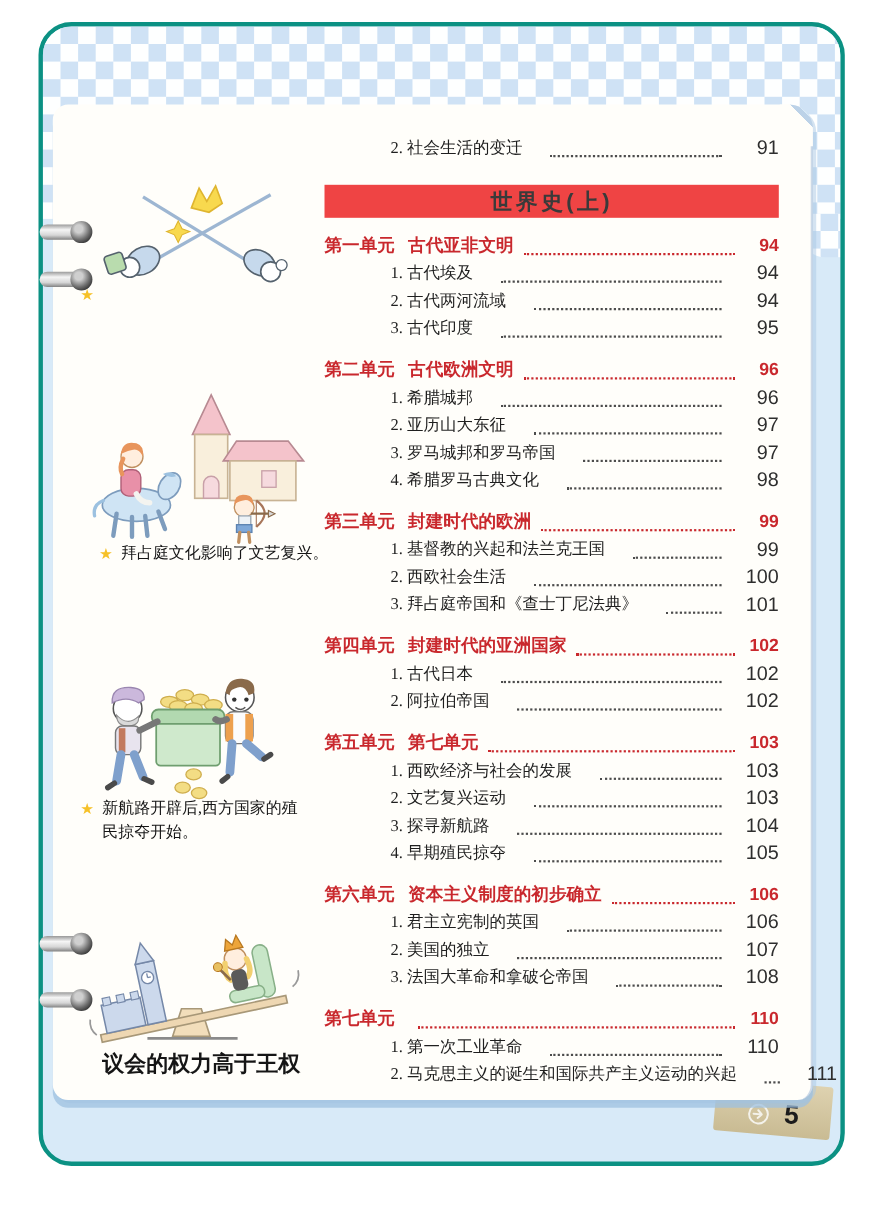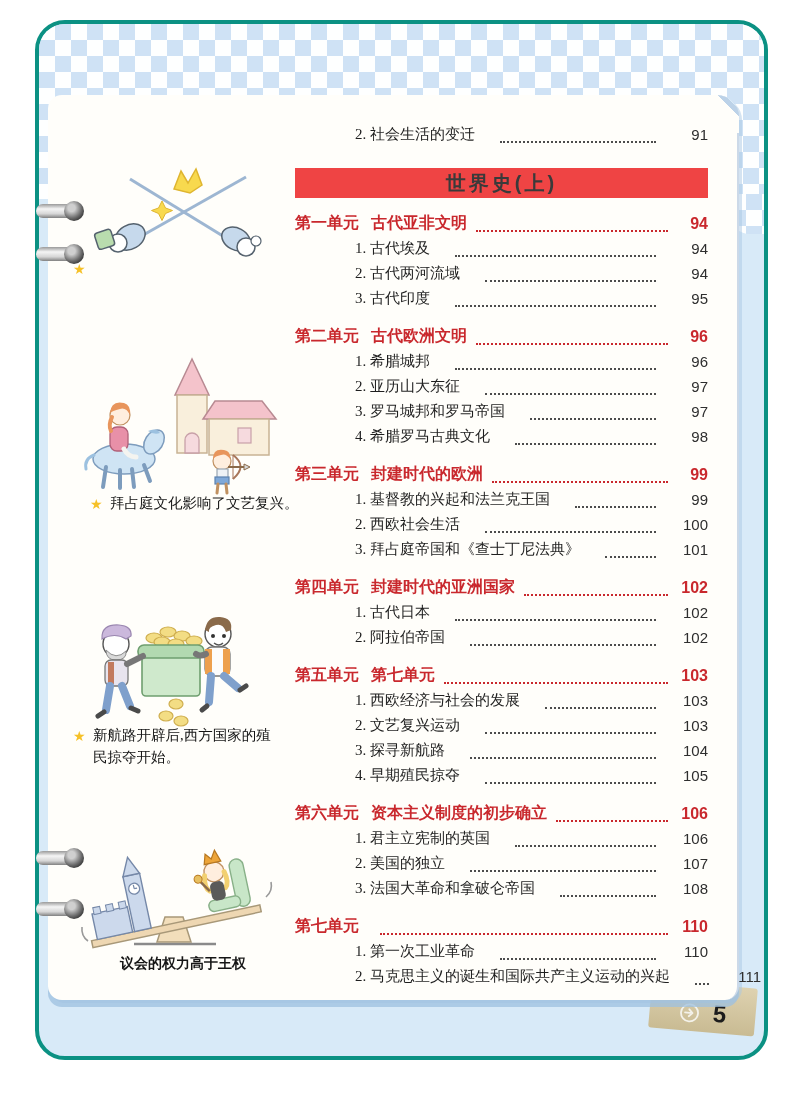--- a/index.html
+++ b/index.html
@@ -35,36 +35,36 @@
     background:linear-gradient(#9a9a9a,#f5f5f5 35%,#d6d6d6 70%,#808080);}
   .ring .cap{position:absolute;right:0;top:0;width:20px;height:20px;border-radius:50%;
     background:radial-gradient(circle at 38% 35%,#cfcfcf 20%,#6e6e6e 55%,#242424 85%);}
 
   
   .toc{position:absolute;left:247px;top:27px;width:413px;}
   .row{display:flex;align-items:center;height:25px;font-size:15px;color:#1f1f1f;}
   .sub-row{padding-left:60px;gap:16px;}
   .sub-label{font-family:"Liberation Serif",serif;white-space:nowrap;}
   .leader{flex:1;margin:0 6px 0 9px;height:14px;border-bottom:2px dotted #4c4c4c;min-width:14px;}
-  .page-num{min-width:30px;text-align:right;color:#2e2e2e;font-size:15px;}
+  .page-num{min-width:30px;text-align:right;color:#2e2e2e;font-size:18px;}
   .banner{margin-top:21px;height:30px;background:#ef4444;display:flex;align-items:center;justify-content:center;
     font-size:20px;font-weight:bold;color:#3a3a3a;letter-spacing:3px;}
   .unit-row{margin-top:13px;font-weight:bold;color:#c9282d;font-size:16px;}
   .unit-row .u-label{width:76px;white-space:nowrap;}
   .unit-row .u-title{white-space:nowrap;text-align:center;}
   .unit-row .leader{border-bottom-color:#c9282d;}
   .unit-row .page-num{color:#c9282d;font-size:16px;min-width:34px;}
 
   
   .note-illo{position:absolute;}
   .note-caption{position:absolute;display:flex;font-family:"Liberation Serif",serif;
     font-size:14.5px;line-height:1.5;color:#151515;}
   .note-caption .star{color:#f6c128;width:20px;font-size:14px;flex:none;padding-top:1px;}
   .note-caption .cap-text{display:block;}
-  .note-caption.bold{font-family:"Liberation Sans",sans-serif;font-weight:bold;font-size:14px;}
+  .note-caption.bold{font-family:"Liberation Sans",sans-serif;font-weight:bold;font-size:20px;}
 </style>
 </head>
 <body>
 
 <div class="board">
   <div class="checker"></div>
   <div class="checker-right"></div>
 </div>
 
 <div class="tab">

